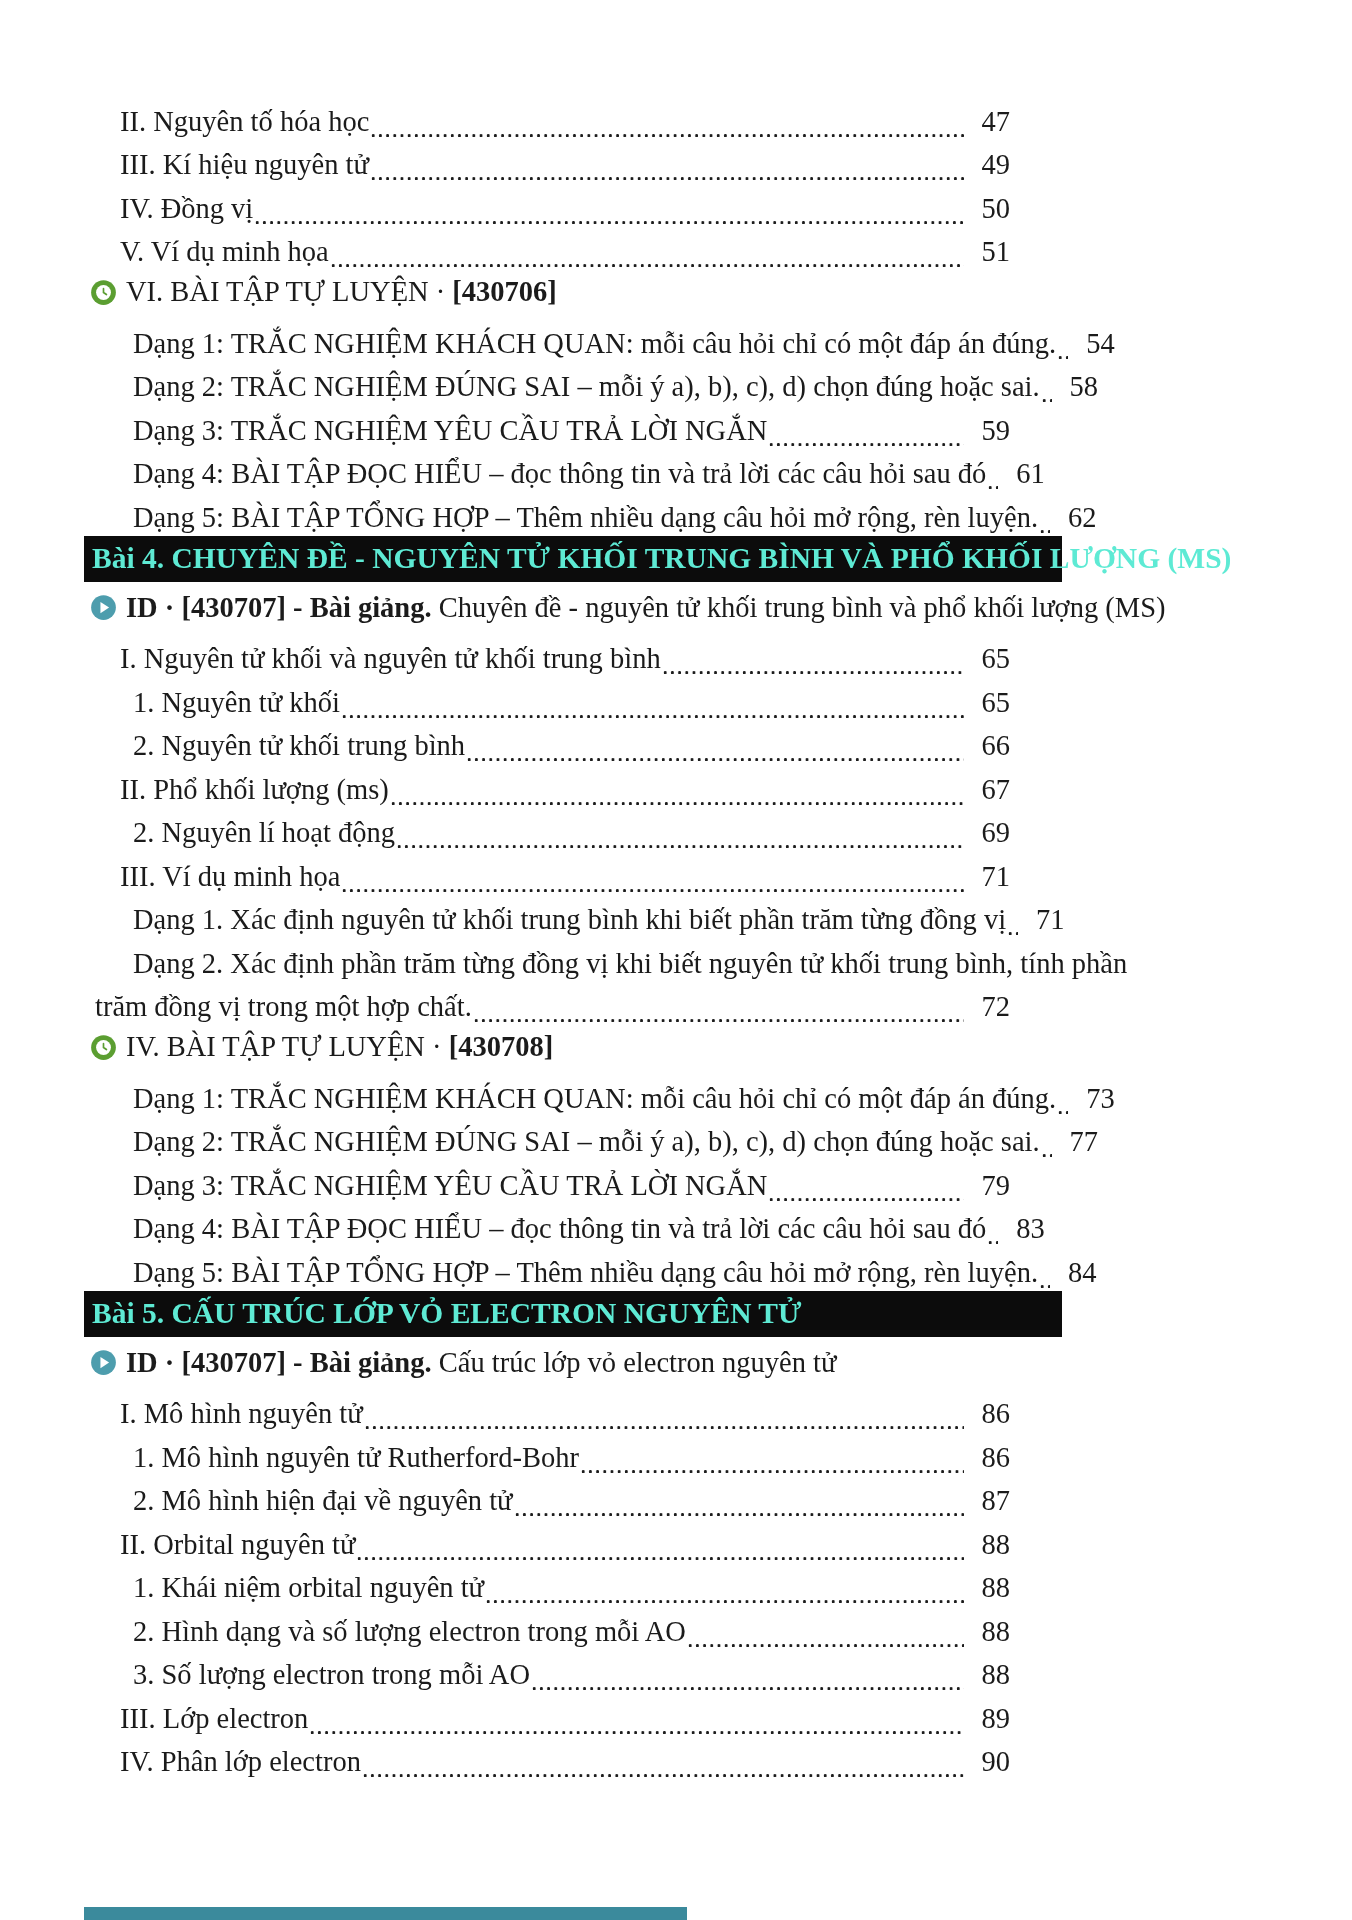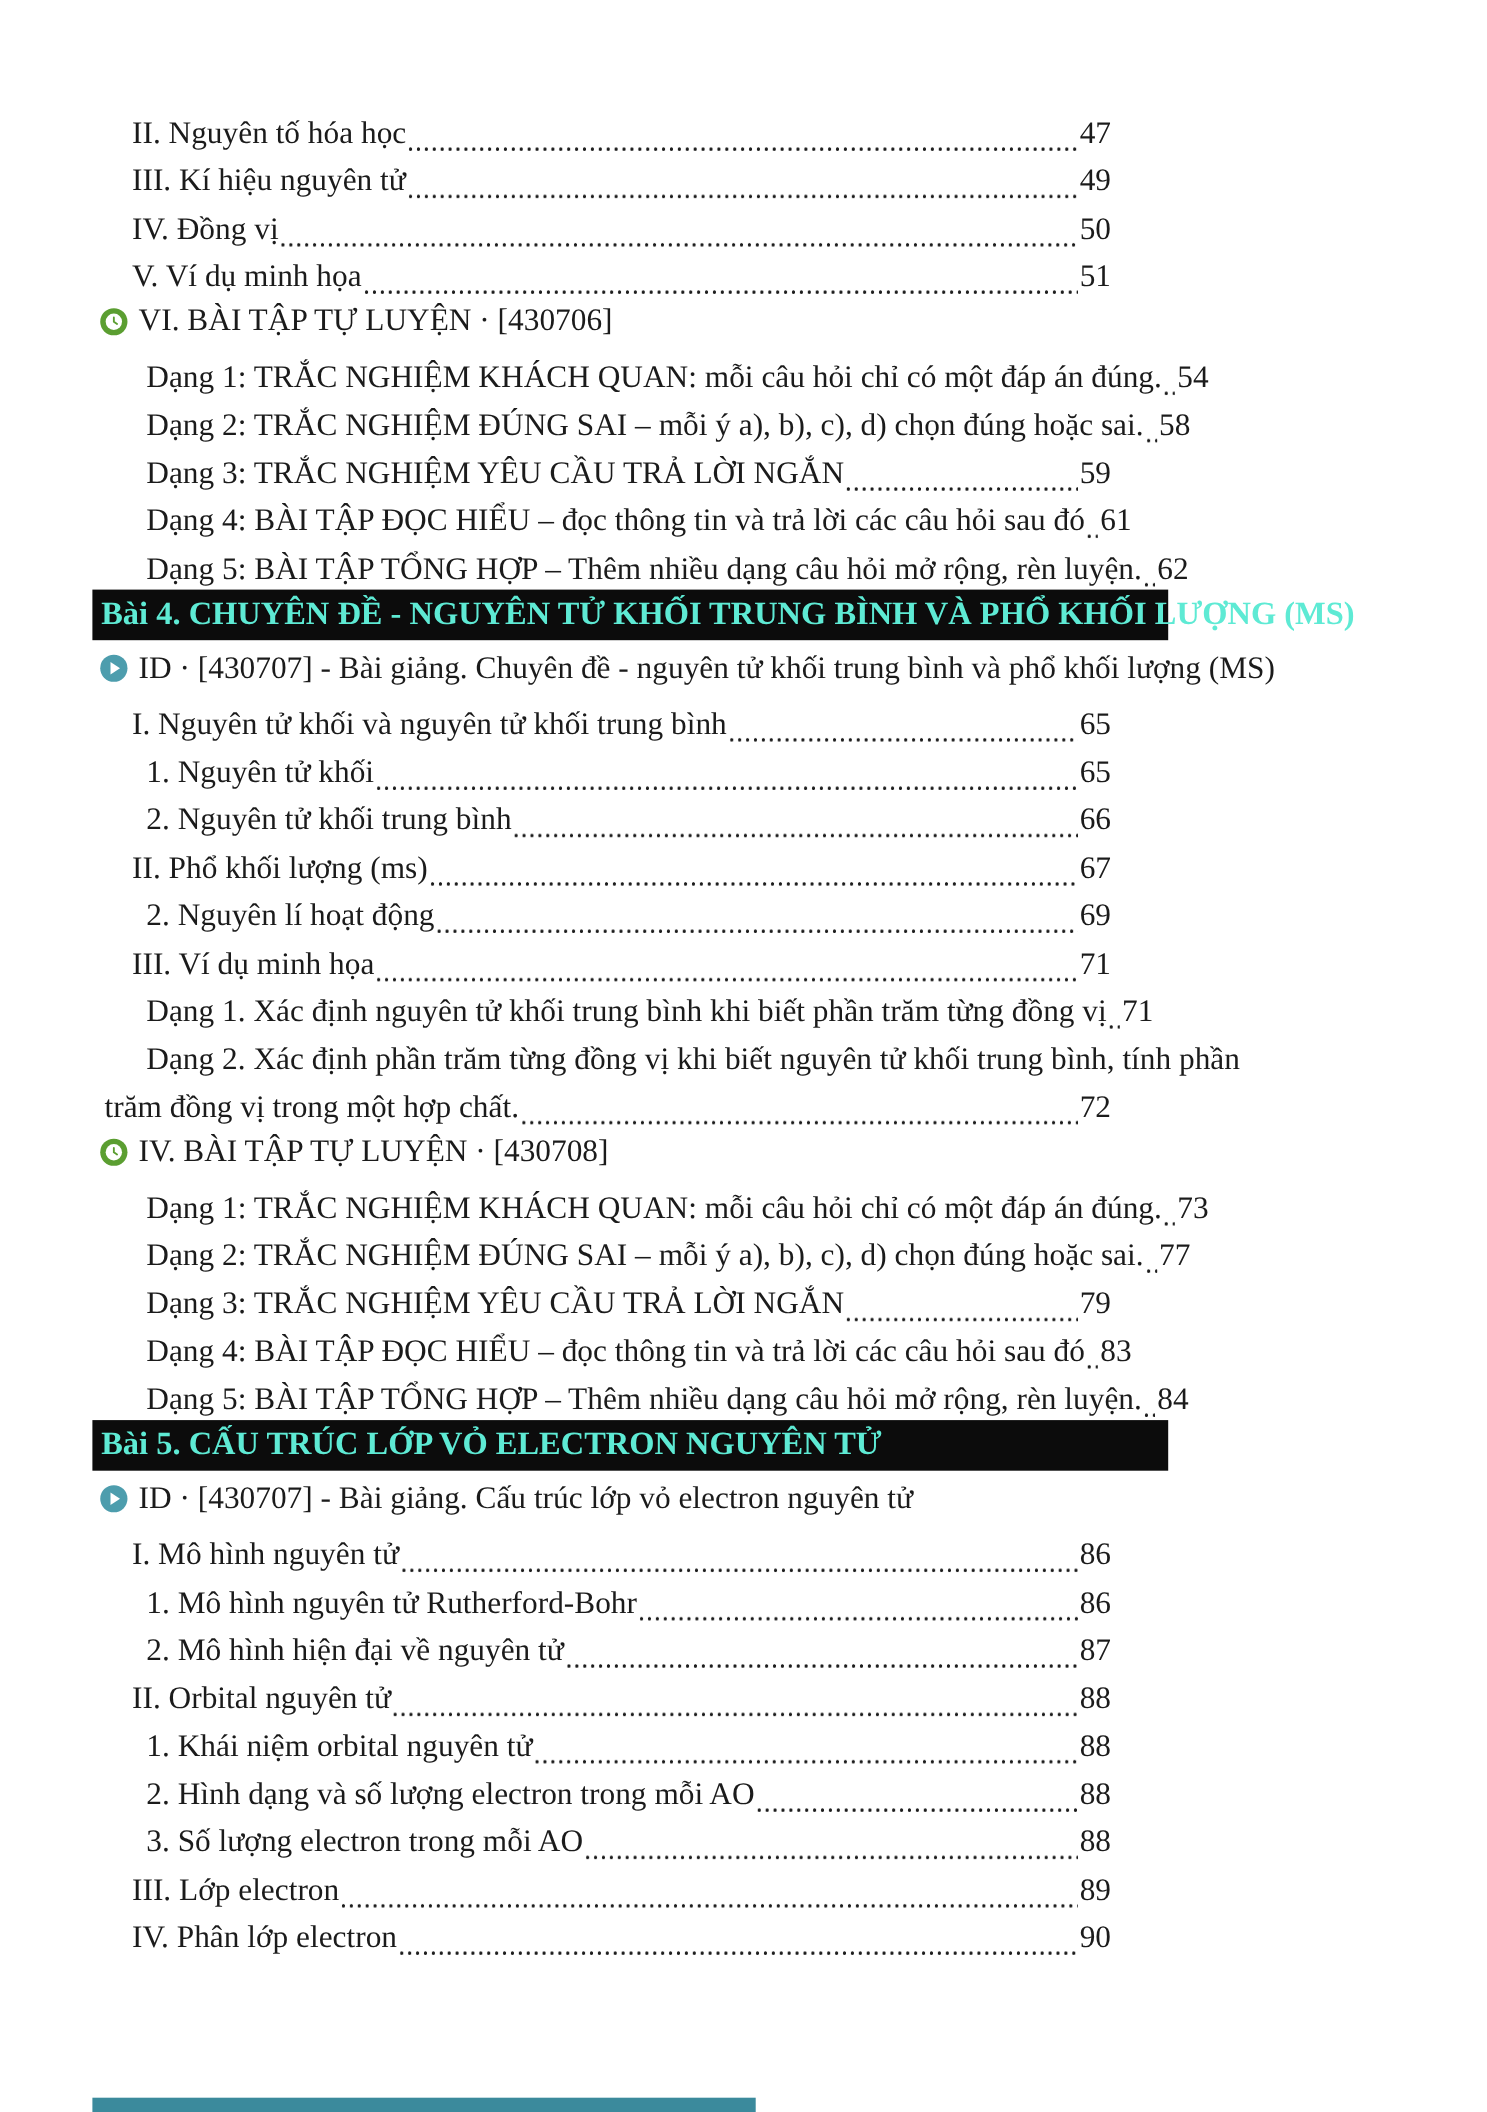--- a/index.html
+++ b/index.html
@@ -5,25 +5,25 @@
   html,body{margin:0;padding:0;background:#ffffff;}
   .page{position:relative;width:1352px;height:1920px;background:#ffffff;overflow:hidden;
         font-family:"Liberation Serif","DejaVu Serif",serif;color:#1b1b1b;}
   .toc{position:absolute;left:84px;top:94px;width:926px;font-size:28.5px;}
   .row{display:flex;align-items:flex-end;height:43.5px;}
   .lvl1{padding-left:36px;}
   .lvl2{padding-left:49px;}
   .cont{padding-left:11px;}
   .lesson{padding-left:6px;align-items:center;height:48px;}
   .txt{white-space:nowrap;}
-  .txt b{font-weight:400;}
+  .txt b{font-weight:700;}
   .dots{flex:1 1 auto;height:5px;margin:0 2px;min-width:10px;
         background-image:radial-gradient(circle at 2.2px 2.6px,#1c1c1c 1.25px,transparent 1.8px);
         background-size:7.2px 5px;background-repeat:repeat-x;background-position:left bottom;}
-  .pg{white-space:nowrap;}
+  .pg{white-space:nowrap;margin-left:16px;}
   .icon{width:27px;height:27px;margin-right:9px;flex:0 0 auto;display:inline-flex;}
   .icon svg{width:100%;height:100%;display:block;}
   .bar{height:46px;width:978px;background:#0c0c0c;color:#5eead4;display:flex;align-items:center;
        font-weight:700;font-size:29.5px;padding-left:8px;margin:2px 0;box-sizing:border-box;white-space:nowrap;}
   .footer-bar{position:absolute;left:84px;bottom:0;width:603px;height:13px;background:#3b8a9c;}
 </style>
 </head>
 <body>
 
 <div class="page">

